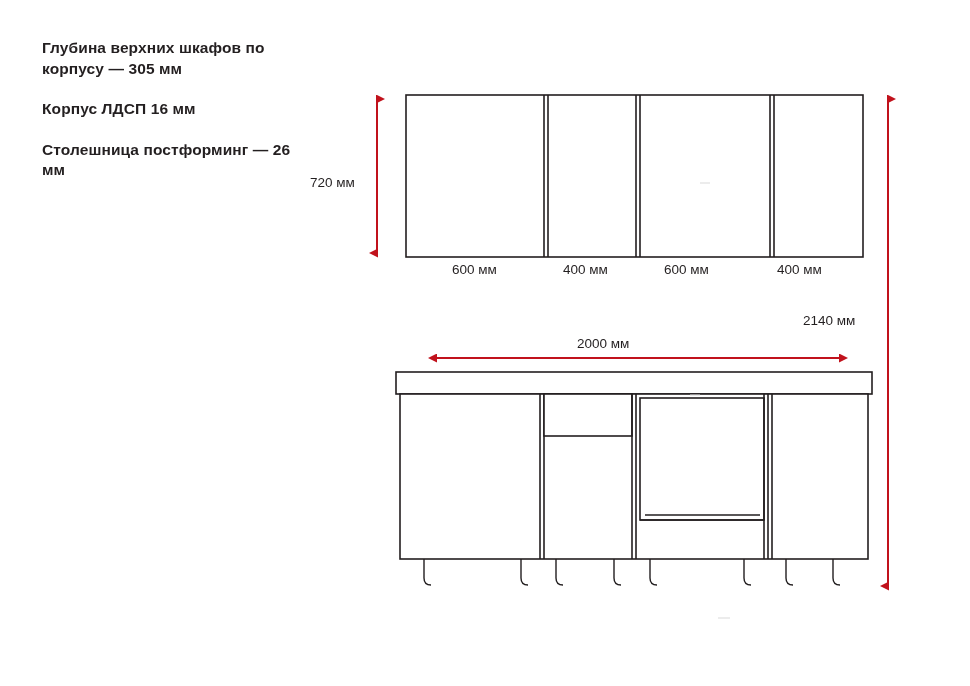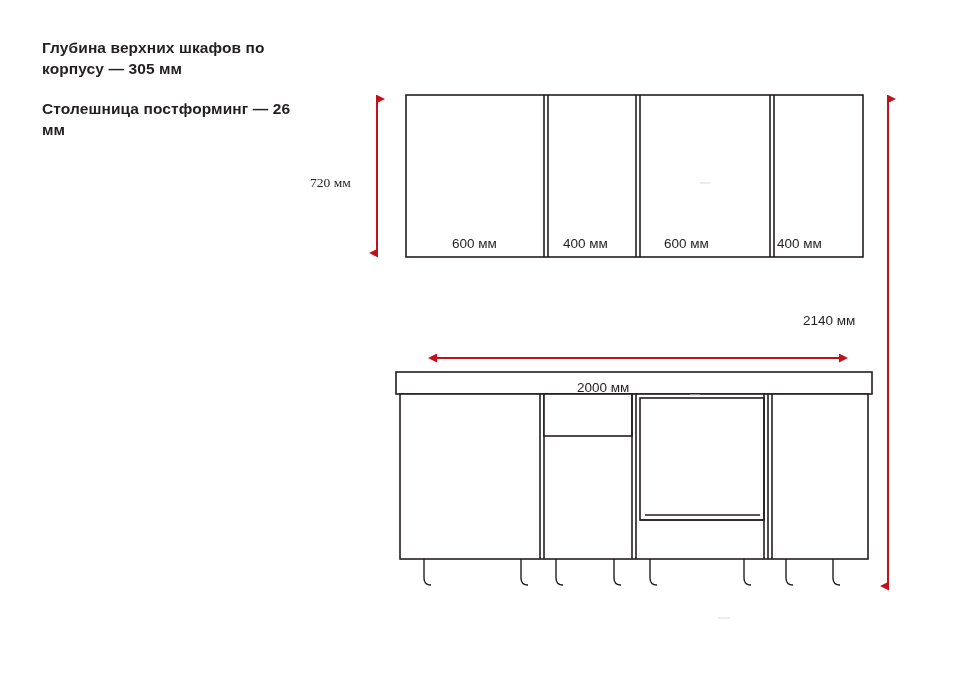--- a/index.html
+++ b/index.html
@@ -45,25 +45,26 @@
     font-size: 13.5px;
     color: #231f20;
     white-space: nowrap;
   }
   .cab-label {
     position: absolute;
     font-size: 13.5px;
     color: #231f20;
     white-space: nowrap;
     text-align: center;
+    margin-top: 26px;
   }
 
-  #lbl-720  { left: 310px; top: 175px; font-family: Liberation Serif, serif; }
+  #lbl-720  { left: 310px; top: 175px; }
   #lbl-2140 { left: 803px; top: 313px; }
-  #lbl-2000 { left: 577px; top: 336px; margin-top: 44px; }
+  #lbl-2000 { left: 577px; top: 336px; }
 
   #lbl-600a { left: 452px; top: 236px; }
   #lbl-400a { left: 563px; top: 236px; }
   #lbl-600b { left: 664px; top: 236px; }
   #lbl-400b { left: 777px; top: 236px; }
 </style>
 </head>
 <body>
 
 <div id="canvas">
@@ -143,20 +144,21 @@
 
     <g stroke="#d9d9d9" stroke-width="1" fill="none">
       <line x1="700" y1="183" x2="710" y2="183"></line>
       <line x1="690" y1="395" x2="700" y2="395"></line>
       <line x1="718" y1="618" x2="730" y2="618"></line>
     </g>
   </svg>
 
   <div class="spec-list">
     <div class="spec-item">Глубина верхних шкафов по корпусу — 305 мм</div>
+    <div class="spec-item">Корпус ЛДСП 16 мм</div>
     <div class="spec-item">Столешница постформинг — 26 мм</div>
   </div>
 
   <div class="dim-label" id="lbl-720">720 мм</div>
   <div class="dim-label" id="lbl-2140">2140 мм</div>
   <div class="dim-label" id="lbl-2000">2000 мм</div>
 
   <div class="cab-label" id="lbl-600a">600 мм</div>
   <div class="cab-label" id="lbl-400a">400 мм</div>
   <div class="cab-label" id="lbl-600b">600 мм</div>

